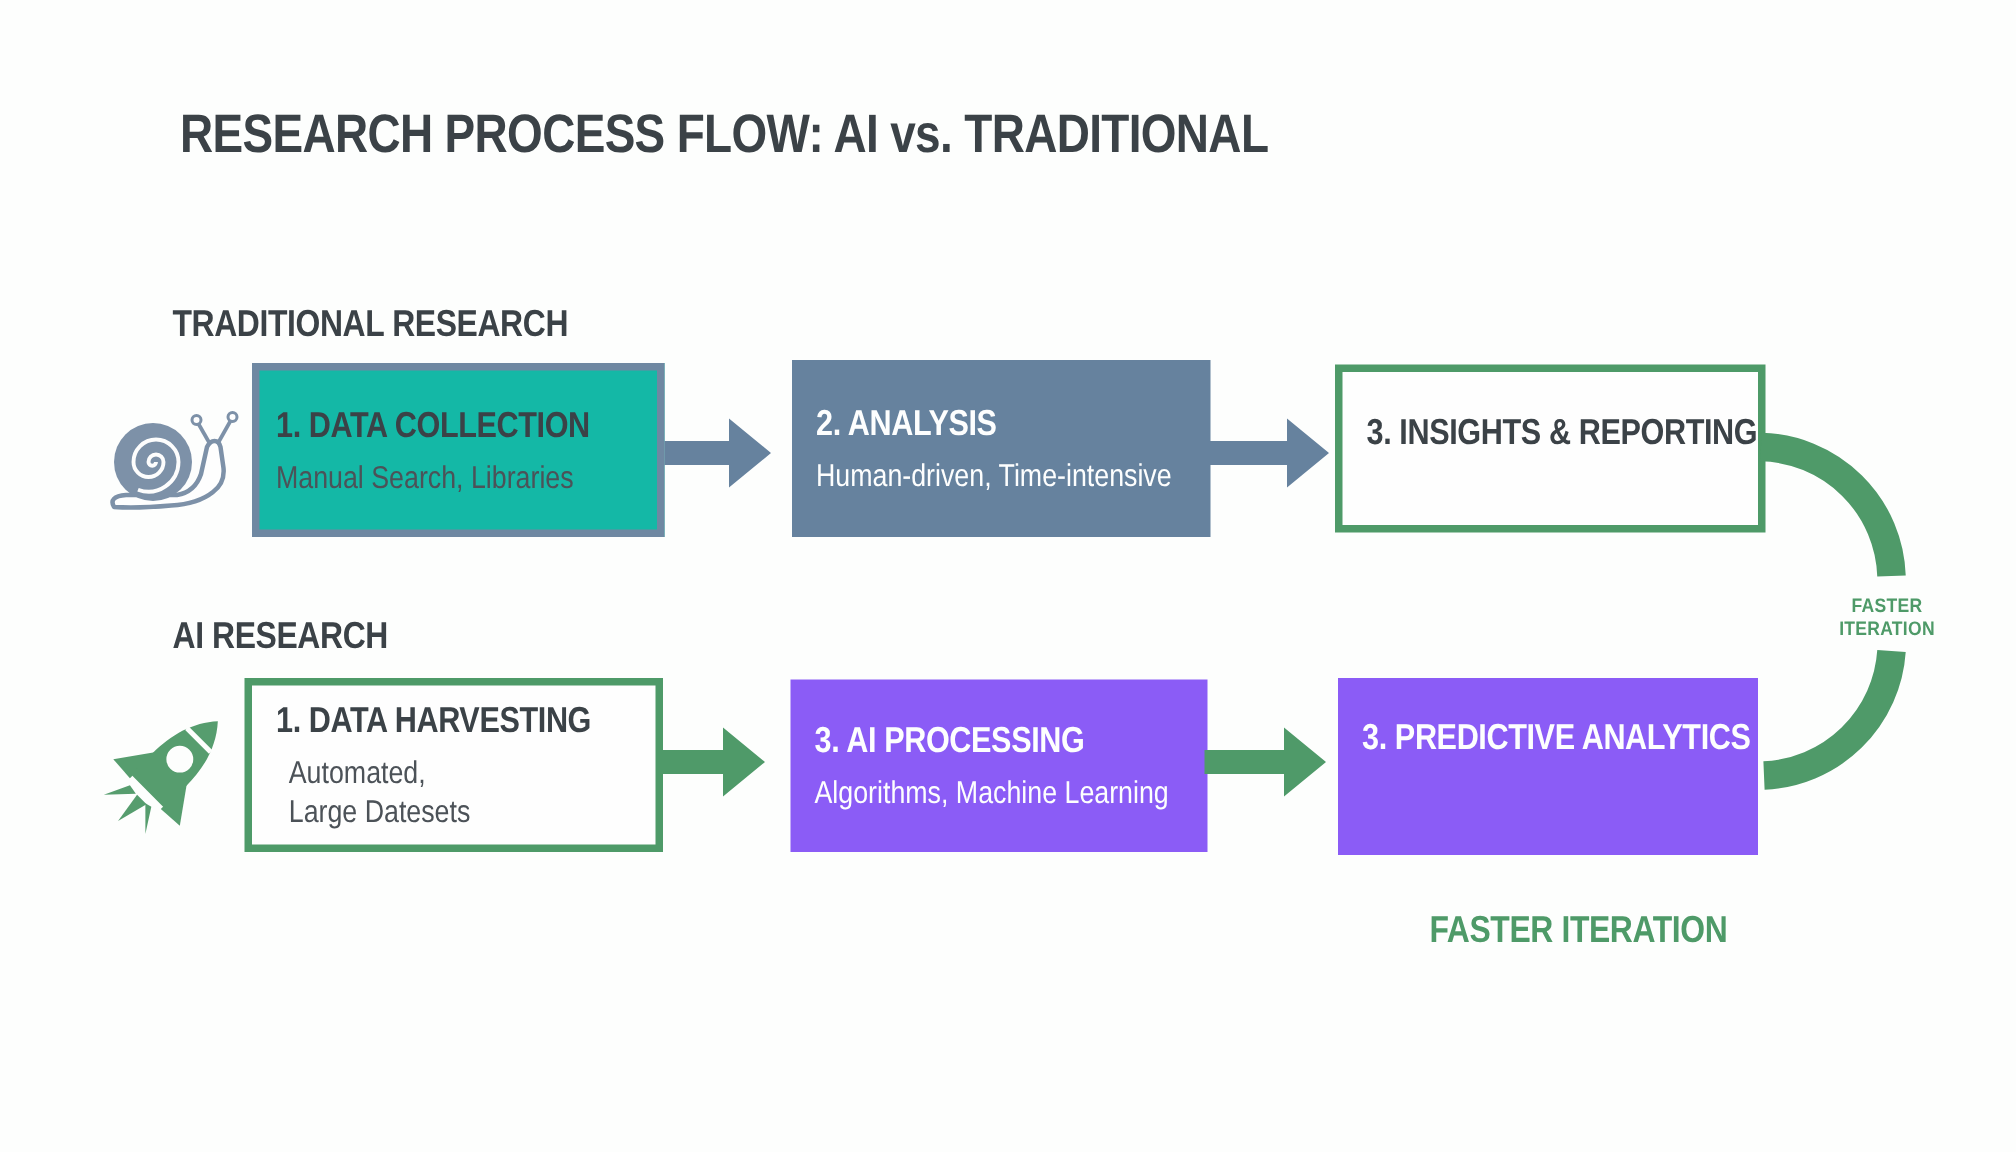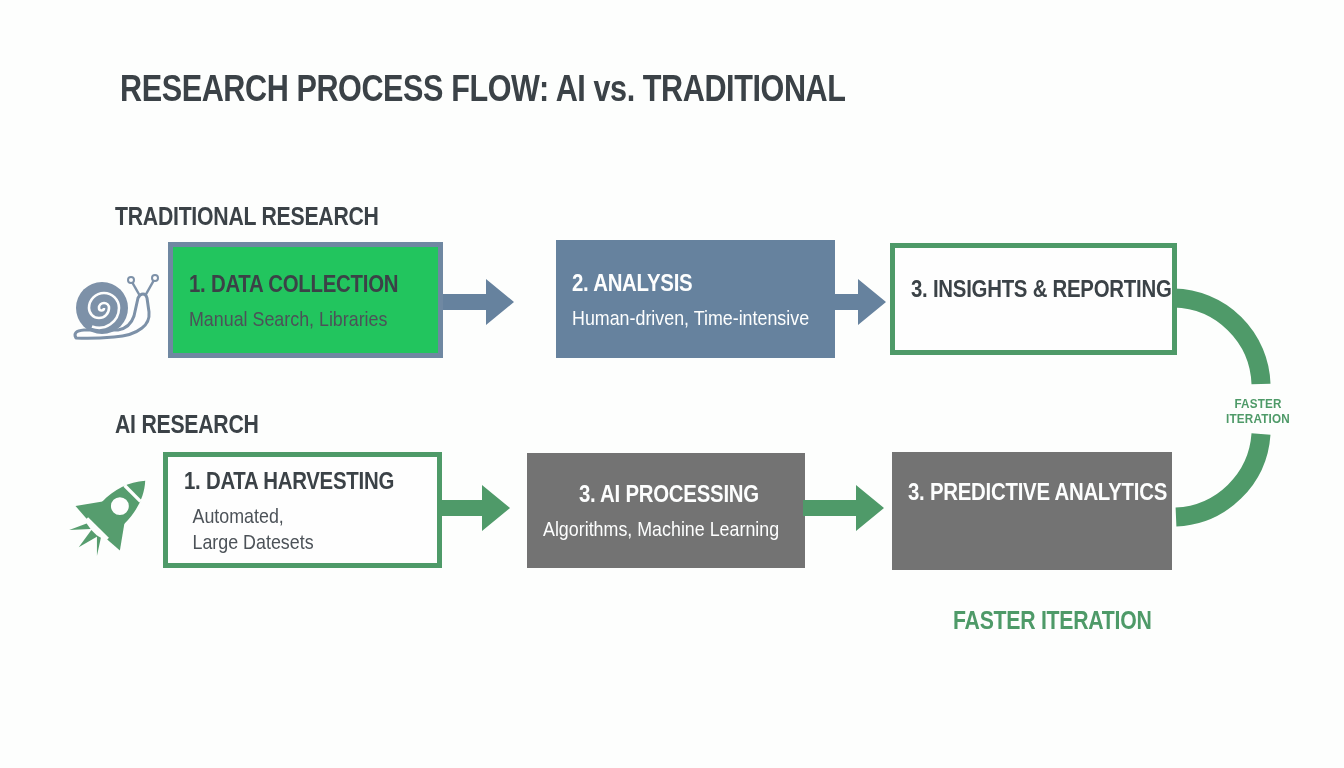--- a/index.html
+++ b/index.html
@@ -36,30 +36,30 @@
     position: absolute;
     display: flex; flex-direction: column; justify-content: center;
     padding-left: 16px; padding-right: 8px;
   }
   .box .box-content { transform: scaleX(0.85); transform-origin: left center; white-space: nowrap; }
 
   .box-title { font-size: 24px; font-weight: bold; letter-spacing: -0.3px; }
   .box-sub { font-size: 21px; margin-top: 9px; }
   .box-sub2 { font-size: 21px; margin-top: 2px; }
 
-  .outline-blue  { background: #22c55e; border: 5px solid #6f88a2; color: #3b4247; }
+  .outline-blue  { background: #14b8a6; border: 5px solid #6f88a2; color: #3b4247; align-items: flex-end; }
   .solid-blue    { background: #66829e; color: #fdfefe; }
   .outline-green { background: #fefefe; border: 5px solid #4e9a68; color: #3b4247; }
-  .solid-green   { background: #737373; color: #fdfefe; text-align: right; }
+  .solid-green   { background: #8b5cf6; color: #fdfefe; }
 
   .outline-blue .box-sub, .outline-green .box-sub,
   .outline-green .box-sub2 { color: #4c5258; }
 
   .box-t1 { left: 168px; top: 242px; width: 275px; height: 116px; }
-  .box-t2 { left: 528px; top: 240px; width: 279px; height: 118px; margin-left: 28px; }
+  .box-t2 { left: 528px; top: 240px; width: 279px; height: 118px; }
   .box-t3 { left: 890px; top: 243px; width: 287px; height: 112px;
             justify-content: flex-start; padding-top: 27px; }
   .box-a1 { left: 163px; top: 452px; width: 279px; height: 116px;
             justify-content: center; }
   .box-a1 .box-sub, .box-a1 .box-sub2 { margin-left: 10px; }
   .box-a2 { left: 527px; top: 453px; width: 278px; height: 115px; }
   .box-a3 { left: 892px; top: 452px; width: 280px; height: 118px;
             justify-content: flex-start; padding-top: 26px; }
 
   .connector-layer {

